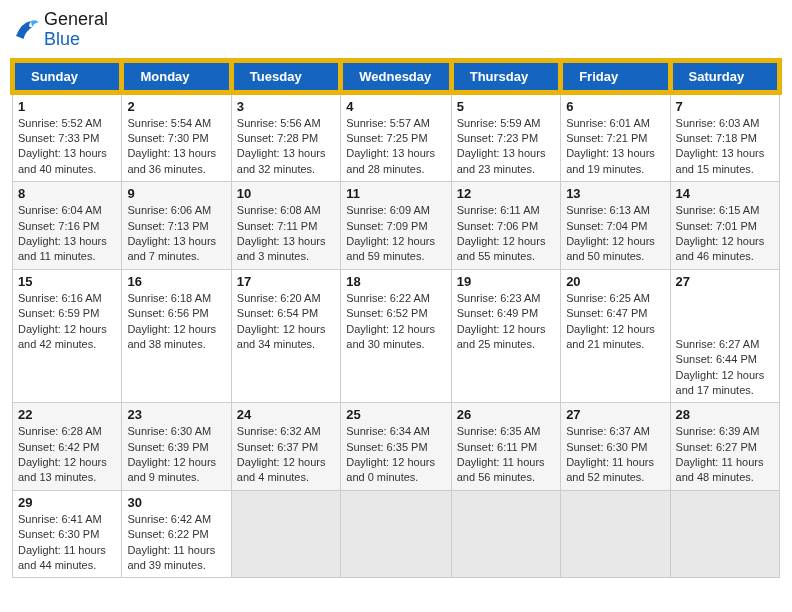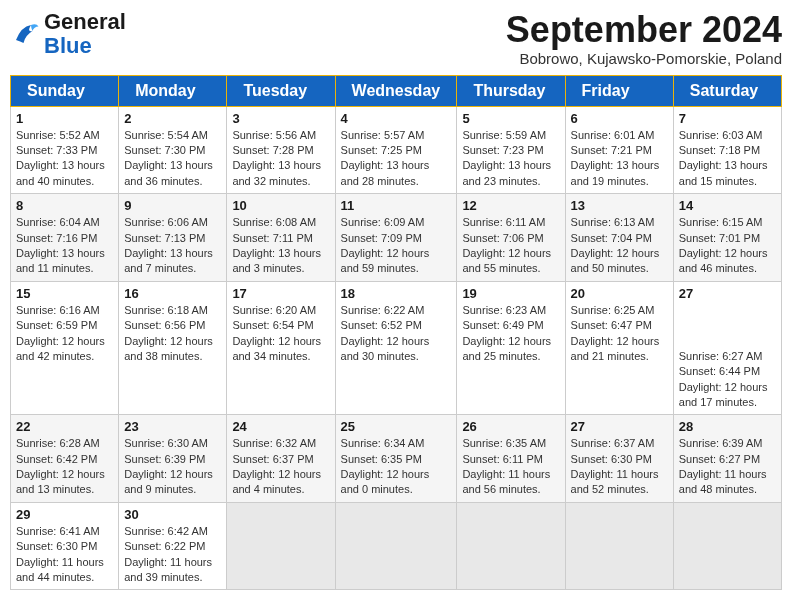--- a/index.html
+++ b/index.html
@@ -15,22 +15,22 @@
       justify-content: space-between;
       align-items: flex-start;
       margin-bottom: 8px;
     }
     .logo {
       display: flex;
       align-items: center;
       gap: 4px;
     }
     .logo-text {
-      font-size: 22px;
-      font-weight: bold;
+      font-size: 18px;
+      font-weight: normal;
       color: #1a1a1a;
       line-height: 1.1;
     }
     .logo-bird {
       width: 30px;
       height: 30px;
     }
     .title-block {
       text-align: right;
     }
@@ -47,23 +47,23 @@
     .calendar {
       width: 100%;
       border-collapse: collapse;
       font-size: 10.5px;
     }
     .calendar th {
       background: #1565c0;
       color: #fff;
       padding: 6px 16px;
       text-align: left;
-      font-size: 16px;
+      font-size: 13px;
       font-weight: bold;
-      border: 1px solid #eab308;
+      border: 5px solid #eab308;
     }
     .calendar td {
       border: 1px solid #ccc;
       vertical-align: top;
       padding: 4px 5px;
       width: 108px;
       min-height: 80px;
       background: #fff;
     }
     .calendar tr:nth-child(even) td {
@@ -95,24 +95,20 @@
   <div class="logo">
     <svg class="logo-bird" viewBox="0 0 40 40">
       <path d="M8 28 Q15 10 28 8 Q22 18 30 16 Q20 22 18 32 Q14 30 8 28Z" fill="#1565c0"></path>
       <path d="M28 8 Q35 5 38 10 Q32 10 30 16 Q28 12 28 8Z" fill="#42a5f5"></path>
     </svg>
     <div class="logo-text">
       <div>General</div>
       <div style="color:#1565c0;">Blue</div>
     </div>
   </div>
-  <div class="title-block">
-    <div class="month-title">September 2024</div>
-    <div class="location">Bobrowo, Kujawsko-Pomorskie, Poland</div>
-  </div>
 </div>
 
 <table class="calendar">
   <thead>
     <tr>
     <th>Sunday</th>
         <th>Monday</th>
         <th>Tuesday</th>
         <th>Wednesday</th>
         <th>Thursday</th>

